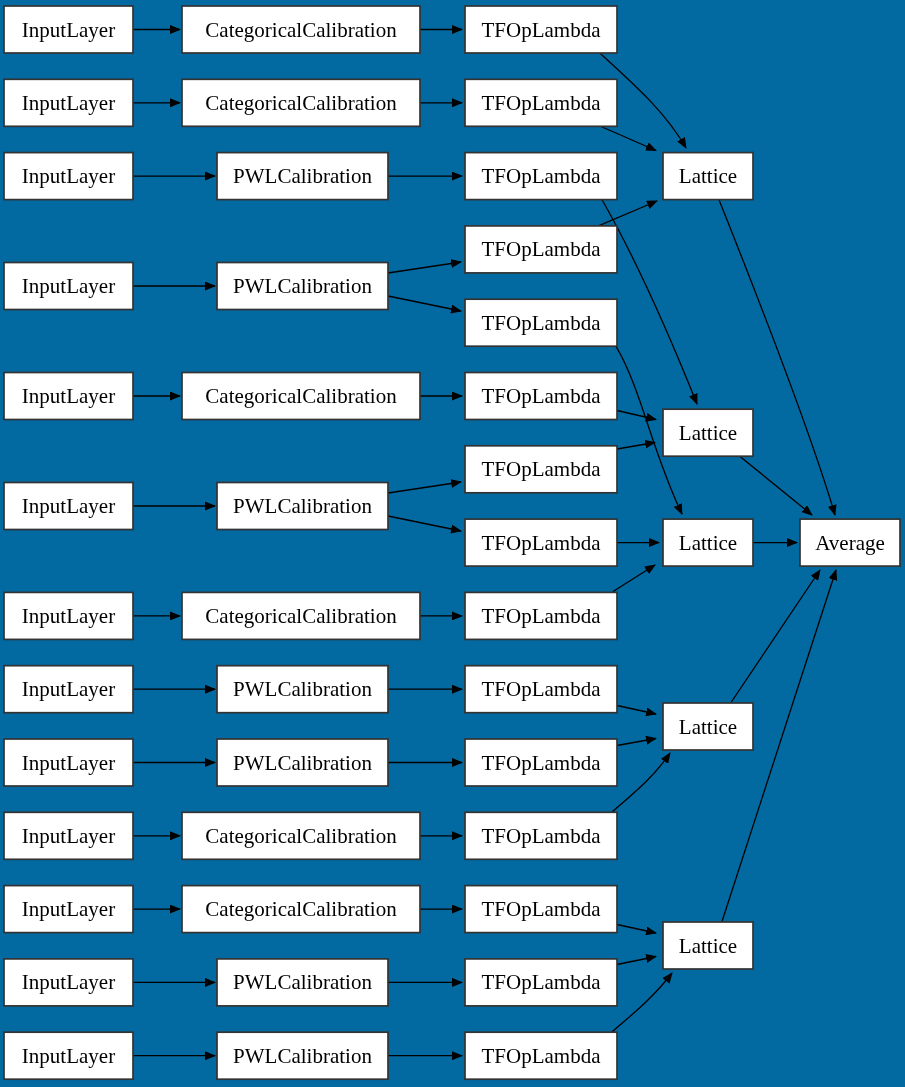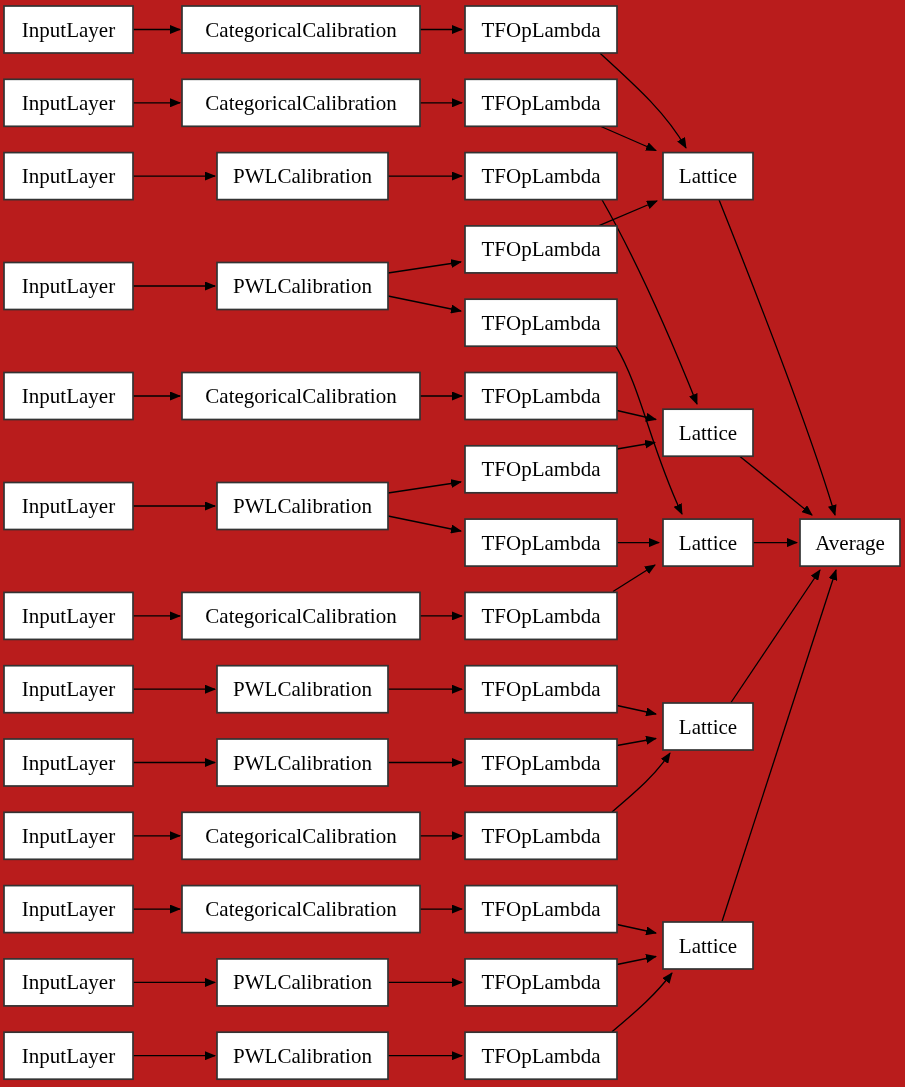--- a/index.html
+++ b/index.html
@@ -1,16 +1,16 @@
 <!DOCTYPE html>
 <html><head>
 <meta charset="utf-8">
 <style>
   html,body{margin:0;padding:0;background:#ffffff;}
-  .stage{width:905px;height:1087px;position:relative;background:#b91c1c;}
+  .stage{width:905px;height:1087px;position:relative;background:#0369a1;}
   svg{display:block;}
   .node{fill:#ffffff;stroke:#333333;stroke-width:1.7px;}
   .lbl{font-family:"Liberation Serif","DejaVu Serif",serif;font-size:21px;fill:#000000;text-anchor:middle;}
   .edge{fill:none;stroke:#000000;stroke-width:1.3px;marker-end:url(#arrow);}
 </style>
 </head>
 <body>
 
 <div class="stage">
 <svg width="905" height="1087" viewBox="0 0 905 1087">

